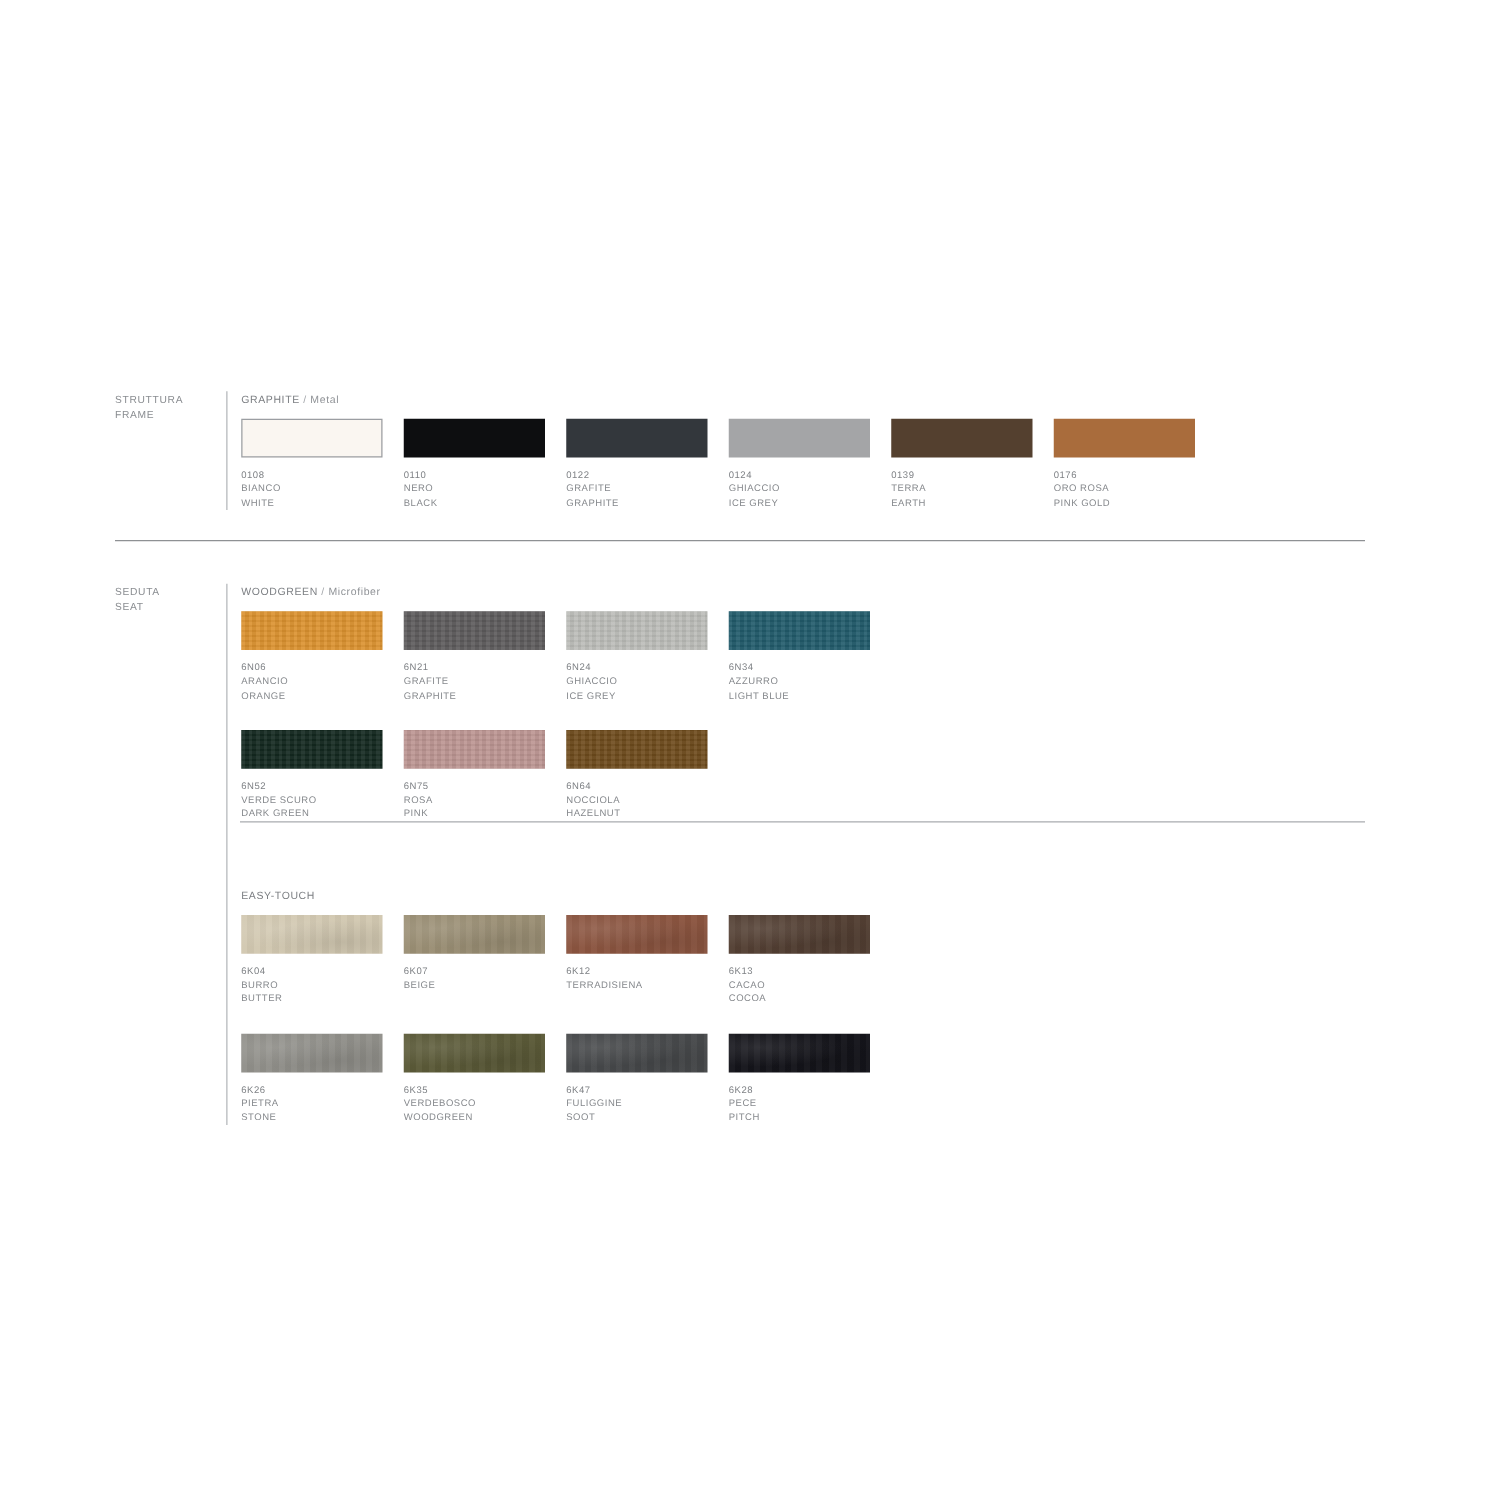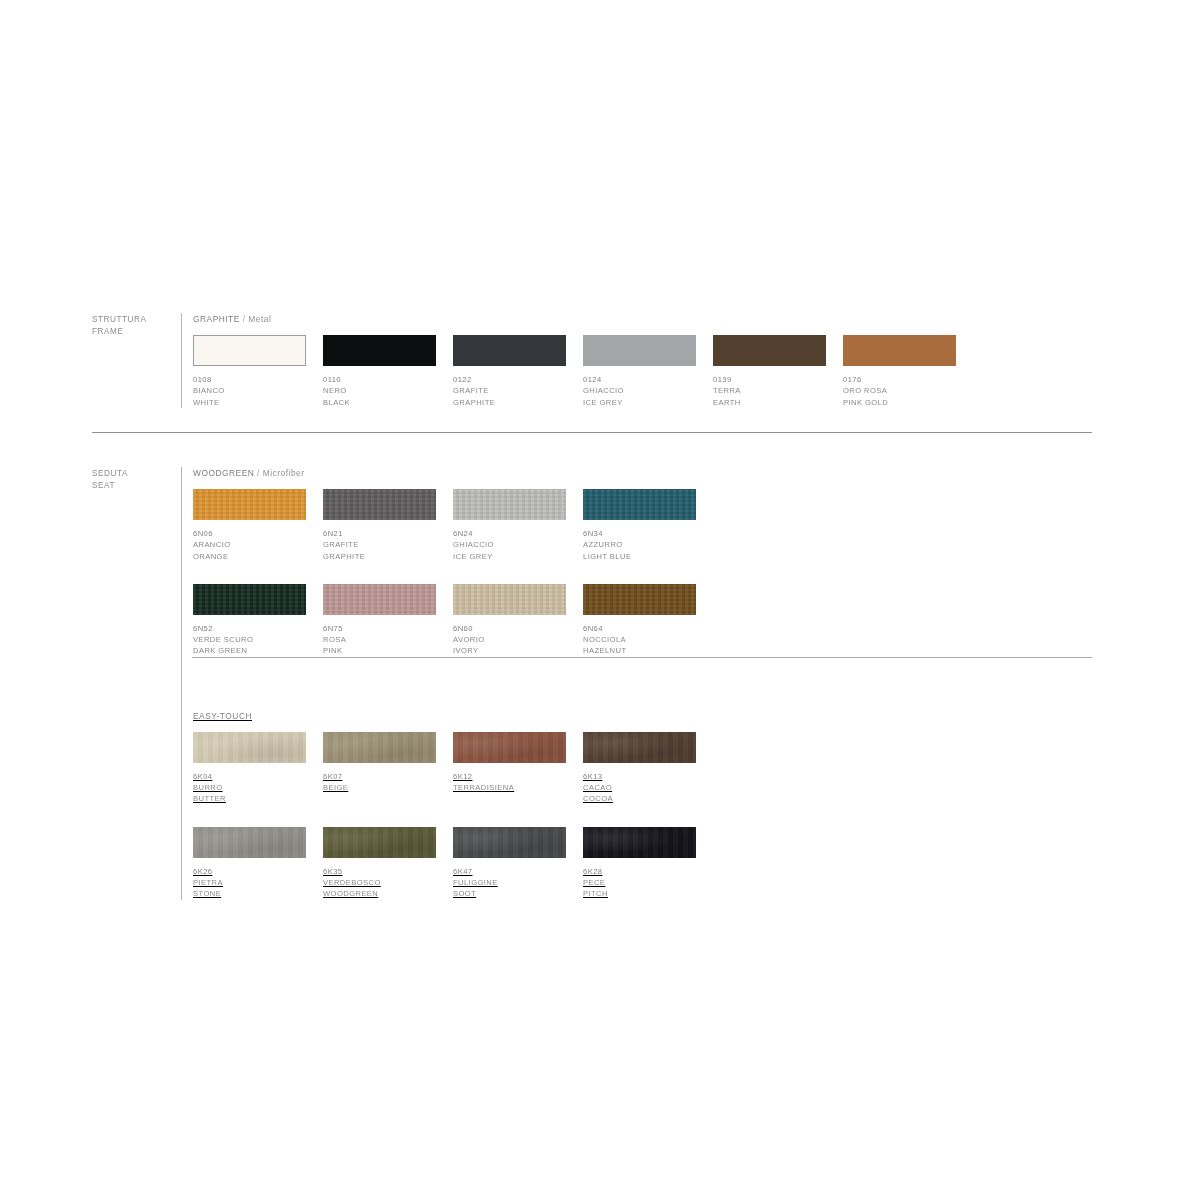--- a/index.html
+++ b/index.html
@@ -253,38 +253,30 @@
               </div>
               <div class="cell">
                 <div class="chip tex" style="background: rgb(188, 149, 146);"></div>
                 <div class="names">
                   <div class="code">6N75</div>
                   <div class="nm">ROSA</div>
                   <div class="nm">PINK</div>
                 </div>
               </div>
               <div class="cell">
-                <div class="chip tex" style="background: rgb(203, 189, 162);"></div>
-                <div class="names">
-                  <div class="code">6N60</div>
-                  <div class="nm">AVORIO</div>
-                  <div class="nm">IVORY</div>
-                </div>
-              </div>
-              <div class="cell">
                 <div class="chip tex" style="background: rgb(110, 75, 28);"></div>
                 <div class="names">
                   <div class="code">6N64</div>
                   <div class="nm">NOCCIOLA</div>
                   <div class="nm">HAZELNUT</div>
                 </div>
               </div>
             </div>
           </div>
-          <div style="margin-top: 53px; text-decoration: underline;">
+          <div style="margin-top: 53px;">
             <div class="group-title"><span class="it">EASY-TOUCH</span></div>
             <div class="row">
               <div class="cell">
                 <div class="chip tex2" style="background: rgb(210, 200, 177);"></div>
                 <div class="names">
                   <div class="code">6K04</div>
                   <div class="nm">BURRO</div>
                   <div class="nm">BUTTER</div>
                 </div>
               </div>

